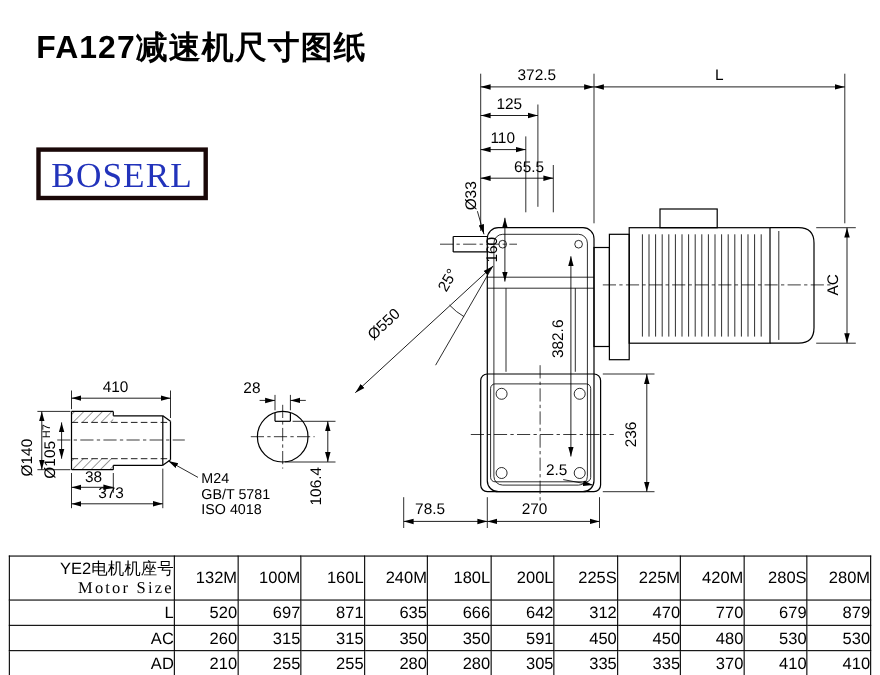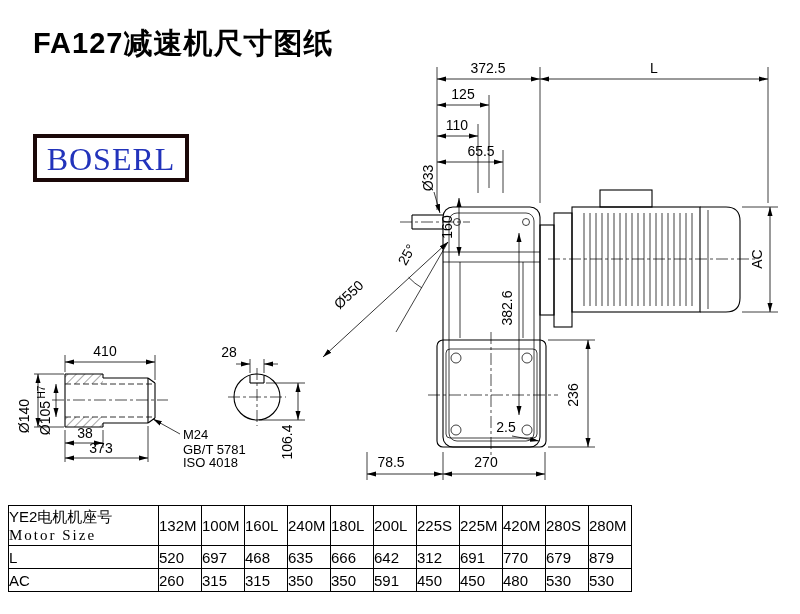--- a/index.html
+++ b/index.html
@@ -12,22 +12,22 @@
   .logo-box span{font-family:"Liberation Serif",serif;font-size:32px;color:#2233bb;letter-spacing:1px;}
   svg.draw{position:absolute;left:0;top:0;}
   svg .ol{stroke:#000;stroke-width:1.1;fill:none;}
   svg .tl{stroke:#000;stroke-width:0.75;fill:none;}
   svg .dl{stroke:#000;stroke-width:0.8;fill:none;}
   svg .cl{stroke:#000;stroke-width:0.7;fill:none;stroke-dasharray:12 3 3 3;}
   svg .hl{stroke:#000;stroke-width:0.8;fill:none;stroke-dasharray:6 3;}
   svg text.dim{font-family:"Liberation Sans",sans-serif;font-size:14px;fill:#000;}
   svg text.dims{font-family:"Liberation Sans",sans-serif;font-size:13px;fill:#000;}
   svg text.sup{font-family:"Liberation Sans",sans-serif;font-size:10px;fill:#000;}
-  table.size-table{position:absolute;left:8px;top:505px;width:624px;border-collapse:collapse;
-       table-layout:fixed;font-size:15px;text-align:left;}
+  table.size-table{position:absolute;left:8px;top:505px;width:784px;border-collapse:collapse;
+       table-layout:fixed;font-size:15px;text-align:right;}
   table.size-table td{border:1px solid #000;padding:0;vertical-align:middle;}
   table.size-table tr.hdr td{height:39px;}
   table.size-table tr.data td{height:22px;}
   .ls{letter-spacing:2px;font-family:Liberation Serif, serif;}
 </style>
 </head>
 <body>
 
 <div class="page-title">FA127减速机尺寸图纸</div>
 
@@ -247,38 +247,52 @@
     <td>225S</td>
     <td>225M</td>
     <td>420M</td>
     <td>280S</td>
     <td>280M</td>
   </tr>
   <tr class="data">
     <td>L</td>
     <td>520</td>
     <td>697</td>
-    <td>468</td>
+    <td>871</td>
     <td>635</td>
     <td>666</td>
     <td>642</td>
     <td>312</td>
-    <td>691</td>
+    <td>470</td>
     <td>770</td>
     <td>679</td>
     <td>879</td>
   </tr>
   <tr class="data">
     <td>AC</td>
     <td>260</td>
     <td>315</td>
     <td>315</td>
     <td>350</td>
     <td>350</td>
     <td>591</td>
     <td>450</td>
     <td>450</td>
     <td>480</td>
     <td>530</td>
     <td>530</td>
   </tr>
+  <tr class="data">
+    <td>AD</td>
+    <td>210</td>
+    <td>255</td>
+    <td>255</td>
+    <td>280</td>
+    <td>280</td>
+    <td>305</td>
+    <td>335</td>
+    <td>335</td>
+    <td>370</td>
+    <td>410</td>
+    <td>410</td>
+  </tr>
   </tbody>
 </table>
 
 </body></html>

